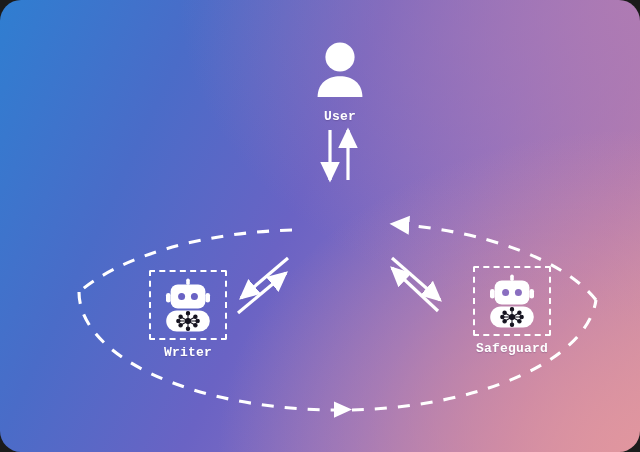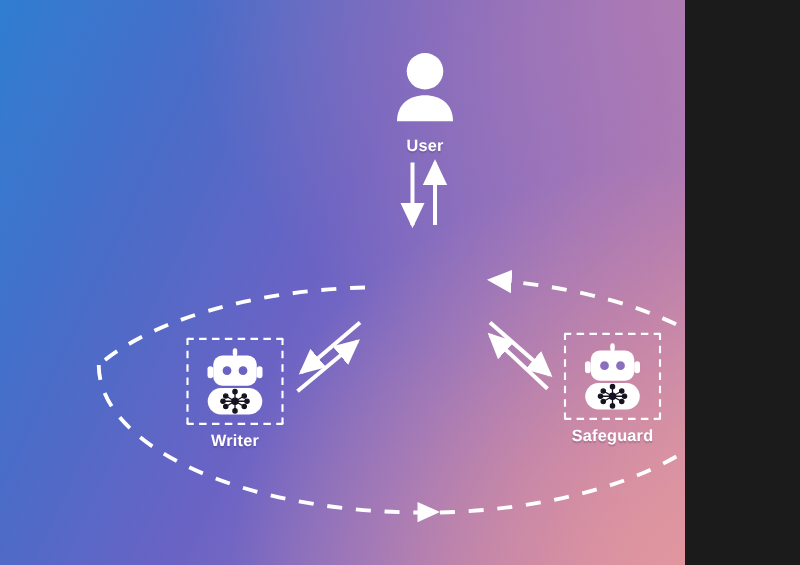--- a/index.html
+++ b/index.html
@@ -2,28 +2,29 @@
 <html><head>
 <meta charset="utf-8">
 <style>
   html, body {
     margin: 0;
     padding: 0;
     background: #1b1b1b;
   }
   #canvas {
     position: relative;
-    width: 548px;
+    width: 640px;
     height: 452px;
     overflow: hidden;
-    font-family: Liberation Sans, sans-serif;
+    font-family: Liberation Mono, monospace;
     background:
       radial-gradient(120% 130% at 100% 100%, rgba(226,150,158,0.95) 0%, rgba(226,150,158,0.0) 55%),
       radial-gradient(120% 120% at 100% 0%, rgba(178,124,178,0.85) 0%, rgba(178,124,178,0.0) 60%),
       linear-gradient(115deg, #2f7ed1 0%, #4a6cc8 24%, #6a63c4 46%, #8a6ec0 66%, #b07ab0 84%, #cf93a6 100%);
+    border-radius: 21px;
   }
 
   
   #wires {
     position: absolute;
     left: 0; top: 0;
     width: 640px;
     height: 452px;
     pointer-events: none;
   }
@@ -54,21 +55,21 @@
     font-weight: bold;
     letter-spacing: 0.2px;
     white-space: nowrap;
     text-shadow: 0 1px 1px rgba(60,40,90,0.25);
   }
 
   
   #node-user       { left: 298px; top: 34px;  width: 84px; }
   #node-commander  { left: 296px; top: 186px; width: 84px; }
   #node-writer     { left: 146px; top: 270px; width: 84px; }
-  #node-safeguard  { left: 448px; top: 266px; width: 84px; }
+  #node-safeguard  { left: 470px; top: 266px; width: 84px; }
 
   .user-glyph { width: 54px; height: 58px; }
 </style>
 </head>
 <body>
 
 <div id="canvas">
 
   <svg id="wires" viewBox="0 0 640 452">
     <defs>

